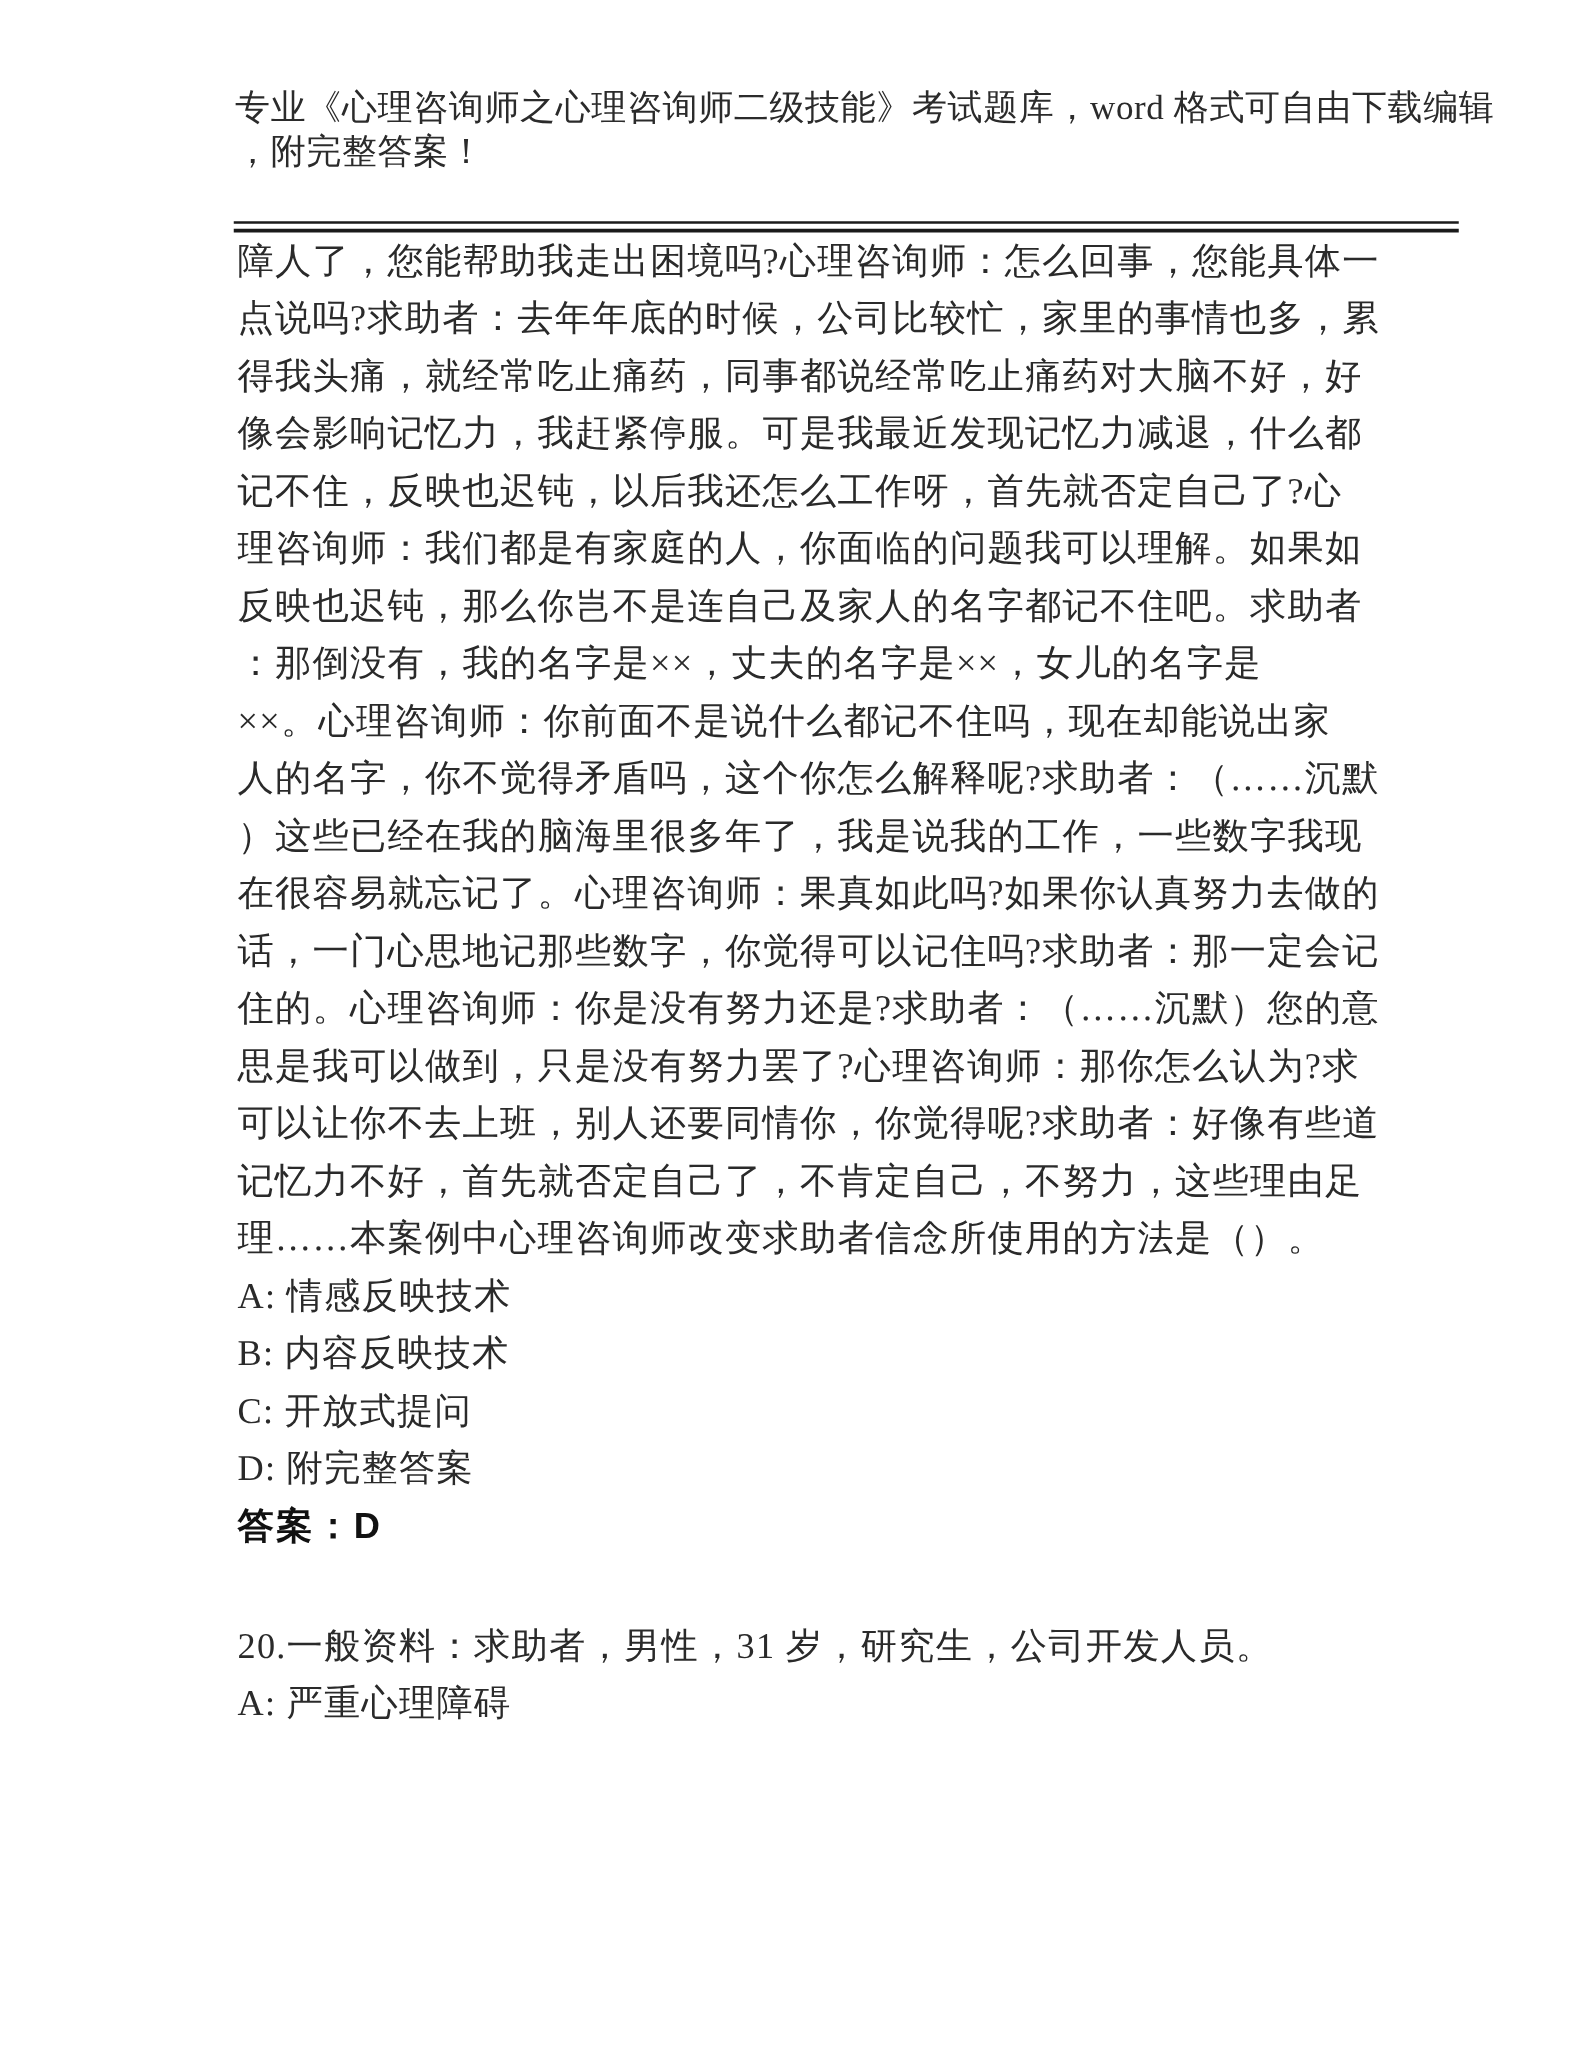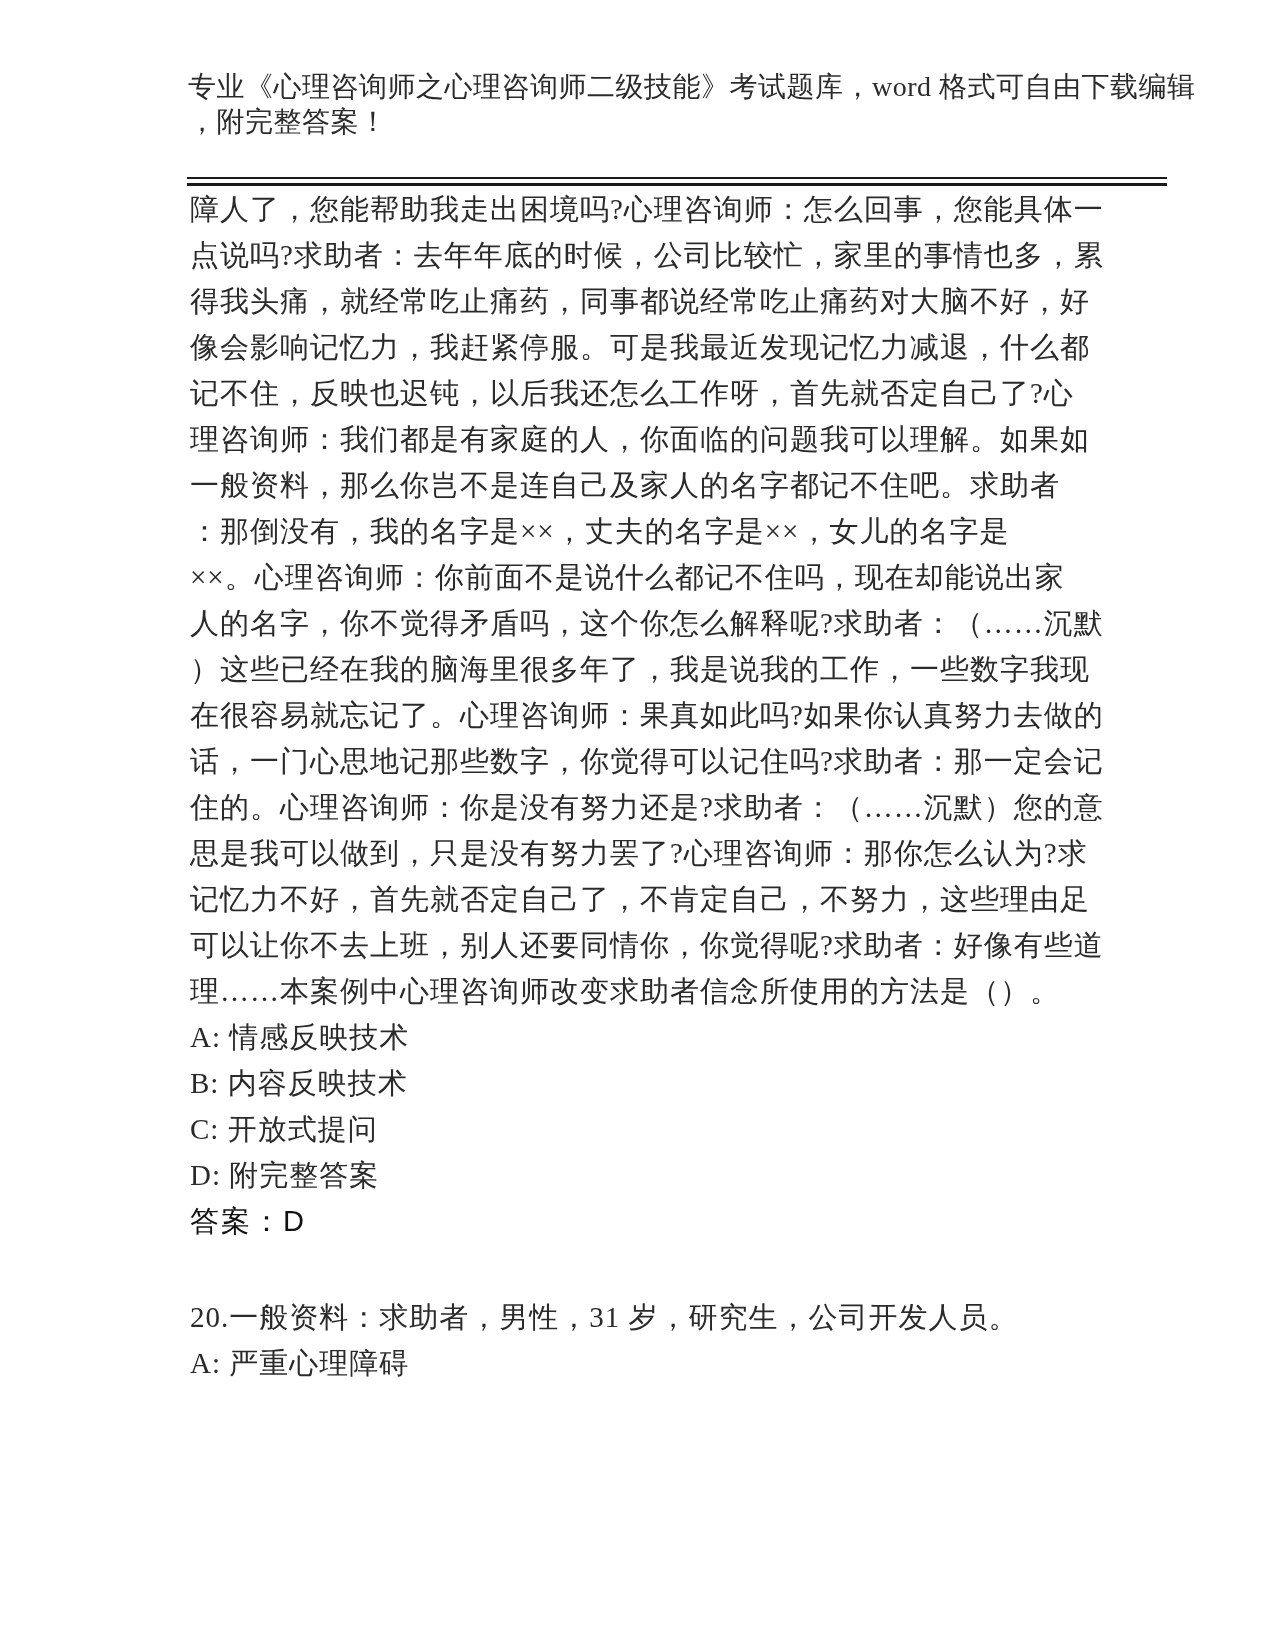--- a/index.html
+++ b/index.html
@@ -40,21 +40,21 @@
     left: 190px;
     top: 186px;
     width: 1020px;
     font-size: 29px;
     line-height: 46px;
     letter-spacing: 1px;
     color: #2a2a2a;
   }
   .t-line { white-space: nowrap; }
   .answer-line {
-    font-weight: normal;
+    font-weight: bold;
     color: #111111;
     font-family: "Liberation Sans", sans-serif;
     letter-spacing: 2px;
   }
   .para-gap { height: 50px; }
 </style>
 </head>
 <body>
 
 <div class="page">
@@ -66,31 +66,31 @@
 
   <div class="header-rule"></div>
 
   <div class="doc-body">
     <div class="t-line">障人了，您能帮助我走出困境吗?心理咨询师：怎么回事，您能具体一</div>
     <div class="t-line">点说吗?求助者：去年年底的时候，公司比较忙，家里的事情也多，累</div>
     <div class="t-line">得我头痛，就经常吃止痛药，同事都说经常吃止痛药对大脑不好，好</div>
     <div class="t-line">像会影响记忆力，我赶紧停服。可是我最近发现记忆力减退，什么都</div>
     <div class="t-line">记不住，反映也迟钝，以后我还怎么工作呀，首先就否定自己了?心</div>
     <div class="t-line">理咨询师：我们都是有家庭的人，你面临的问题我可以理解。如果如</div>
-    <div class="t-line">一般资料，那么你岂不是连自己及家人的名字都记不住吧。求助者</div>
+    <div class="t-line">反映也迟钝，那么你岂不是连自己及家人的名字都记不住吧。求助者</div>
     <div class="t-line">：那倒没有，我的名字是××，丈夫的名字是××，女儿的名字是</div>
     <div class="t-line">××。心理咨询师：你前面不是说什么都记不住吗，现在却能说出家</div>
     <div class="t-line">人的名字，你不觉得矛盾吗，这个你怎么解释呢?求助者：（……沉默</div>
     <div class="t-line">）这些已经在我的脑海里很多年了，我是说我的工作，一些数字我现</div>
     <div class="t-line">在很容易就忘记了。心理咨询师：果真如此吗?如果你认真努力去做的</div>
     <div class="t-line">话，一门心思地记那些数字，你觉得可以记住吗?求助者：那一定会记</div>
     <div class="t-line">住的。心理咨询师：你是没有努力还是?求助者：（……沉默）您的意</div>
     <div class="t-line">思是我可以做到，只是没有努力罢了?心理咨询师：那你怎么认为?求</div>
+    <div class="t-line">可以让你不去上班，别人还要同情你，你觉得呢?求助者：好像有些道</div>
     <div class="t-line">记忆力不好，首先就否定自己了，不肯定自己，不努力，这些理由足</div>
-    <div class="t-line">可以让你不去上班，别人还要同情你，你觉得呢?求助者：好像有些道</div>
     <div class="t-line">理……本案例中心理咨询师改变求助者信念所使用的方法是（）。</div>
 
     <div class="t-line">A: 情感反映技术</div>
     <div class="t-line">B: 内容反映技术</div>
     <div class="t-line">C: 开放式提问</div>
     <div class="t-line">D: 附完整答案</div>
 
     <div class="t-line answer-line">答案：D</div>
 
     <div class="para-gap"></div>

